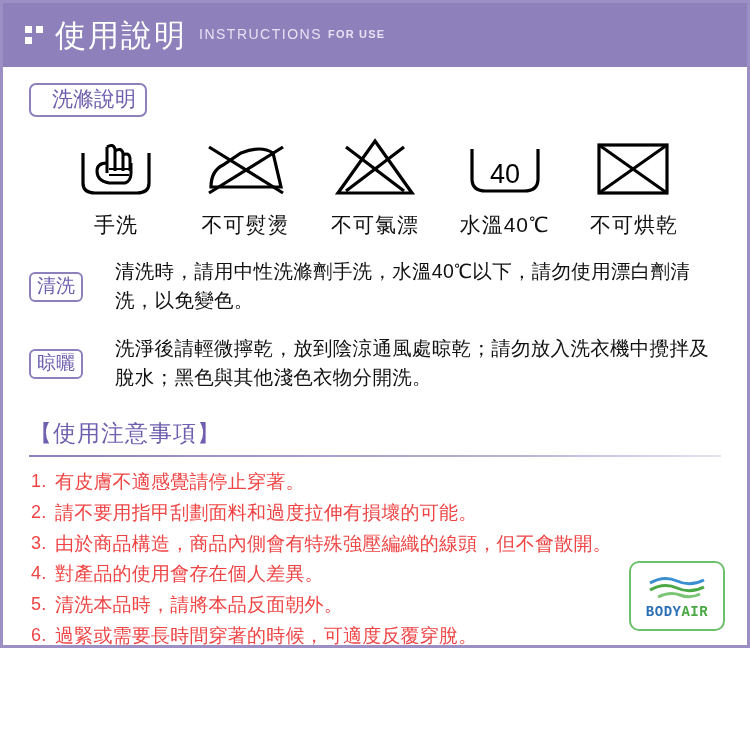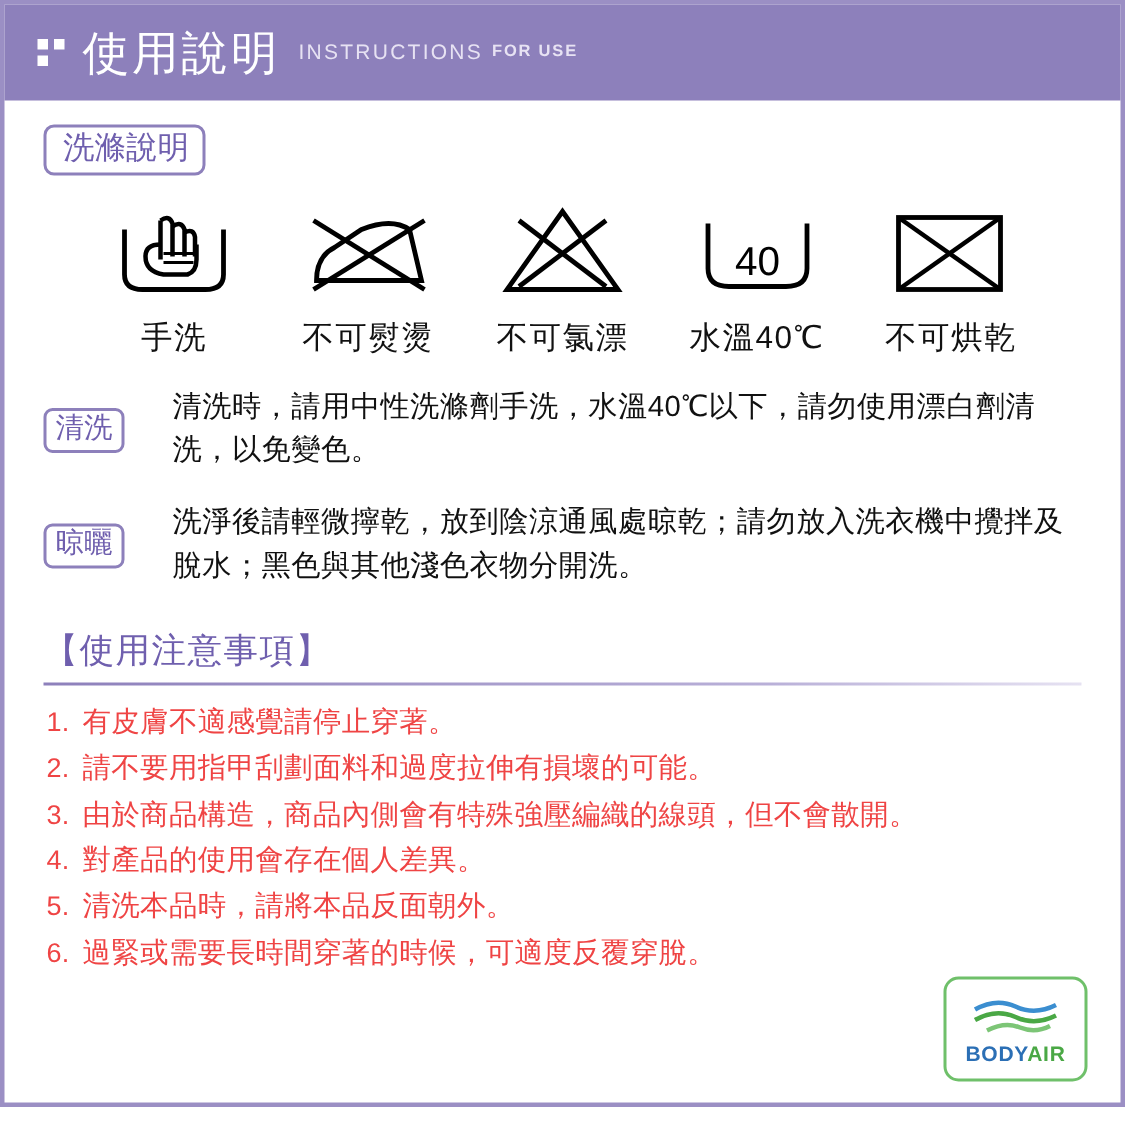--- a/index.html
+++ b/index.html
@@ -9,21 +9,21 @@
   body {
     width: 750px;
     height: 750px;
     font-family: "Liberation Sans", sans-serif;
     background: #ffffff;
     overflow: hidden;
   }
   .page {
     position: relative;
     width: 750px;
-    height: 738px;
+    height: 648px;
     box-sizing: border-box;
     border: 3px solid #9b8fc4;
     background: #ffffff;
   }
   
   .header {
     position: relative;
     height: 64px;
     background: #8d80bb;
     display: flex;
@@ -72,21 +72,21 @@
   .content {
     padding: 16px 26px 0 26px;
     box-sizing: border-box;
   }
   .tag {
     display: inline-block;
     border: 2px solid #8d80bb;
     border-radius: 7px;
     color: #6f5fae;
     font-size: 21px;
-    padding: 2px 9px 4px 11px;
+    padding: 2px 9px 4px 21px;
     line-height: 1.15;
     background: #ffffff;
   }
   .tag.small {
     font-size: 19px;
     padding: 1px 6px 3px 6px;
     border-radius: 6px;
     border-width: 2px;
   }
   
@@ -171,20 +171,21 @@
     bottom: 14px;
     width: 92px;
     height: 66px;
     border: 2px solid #6fc06a;
     border-radius: 10px;
     background: #ffffff;
     display: flex;
     flex-direction: column;
     align-items: center;
     justify-content: center;
+    font-family: Liberation Mono, monospace;
   }
   .logo-text {
     font-size: 14px;
     font-weight: bold;
     letter-spacing: 0.5px;
     margin-top: 1px;
   }
   .logo-text .body { color: #2b6fb5; }
   .logo-text .air { color: #4aa845; }
 </style>

